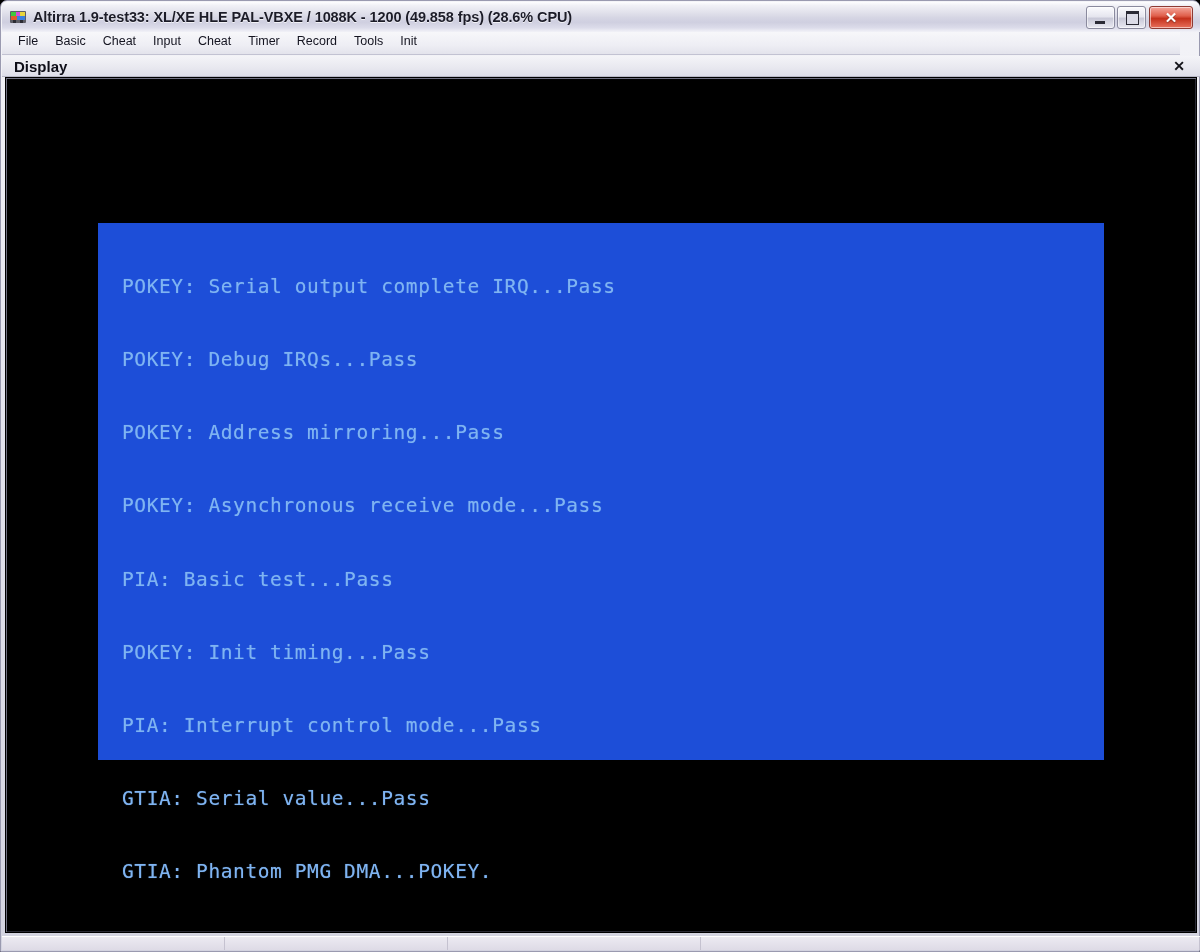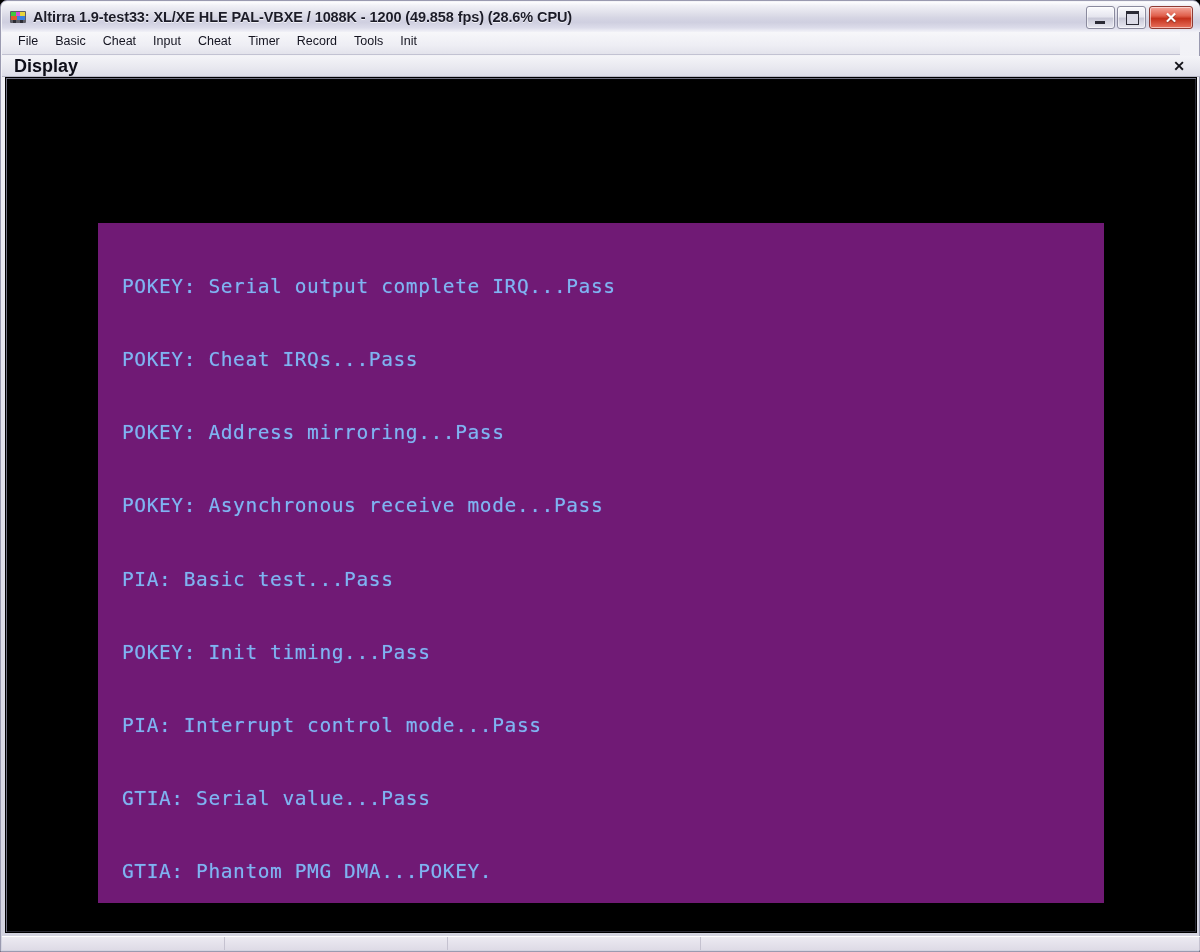--- a/index.html
+++ b/index.html
@@ -136,21 +136,21 @@
     width: 1198px;
     height: 21px;
     box-sizing: border-box;
     background: linear-gradient(180deg, #f4f4f8 0%, #e9e9f0 55%, #dedee9 100%);
     display: flex;
     align-items: center;
     padding: 0 6px 0 12px;
     border-bottom: 1px solid #b8b8c8;
   }
   #pane-title {
-    font-size: 18px;
+    font-size: 15px;
     font-weight: bold;
     color: #0e0e18;
     flex: 1 1 auto;
   }
   #pane-close {
     font-size: 14px;
     font-weight: bold;
     color: #121218;
     width: 18px;
     text-align: center;
@@ -177,22 +177,22 @@
     box-shadow: inset 1px 1px 0 #6f6f80, inset -1px -1px 0 #2a2a34;
     pointer-events: none;
   }
 
   
   #atari-screen {
     position: absolute;
     left: 92px;
     top: 145px;
     width: 1006px;
-    height: 680px;
-    background: #701a75;
+    height: 537px;
+    background: #1d4ed8;
   }
   #console-text {
     position: absolute;
     left: 24px;
     top: 3px;
     font-family: "DejaVu Sans Mono", "Liberation Mono", monospace;
     font-size: 19.5px;
     line-height: 24.4px;
     letter-spacing: 0.6px;
     color: #7fb4f2;
@@ -277,21 +277,21 @@
     <span id="pane-title">Display</span>
     <span id="pane-close">✕</span>
   </div>
 
   <div id="video-area">
     <div id="video-inset"></div>
 
     <div id="atari-screen">
       <div id="console-text">
         <div class="line">POKEY: Serial output complete IRQ...Pass</div>
-        <div class="line">POKEY: Cheat IRQs...Pass</div>
+        <div class="line">POKEY: Debug IRQs...Pass</div>
         <div class="line">POKEY: Address mirroring...Pass</div>
         <div class="line">POKEY: Asynchronous receive mode...Pass</div>
         <div class="line">PIA: Basic test...Pass</div>
         <div class="line">POKEY: Init timing...Pass</div>
         <div class="line">PIA: Interrupt control mode...Pass</div>
         <div class="line">GTIA: Serial value...Pass</div>
         <div class="line">GTIA: Phantom PMG DMA...POKEY.</div>
         
         
         

